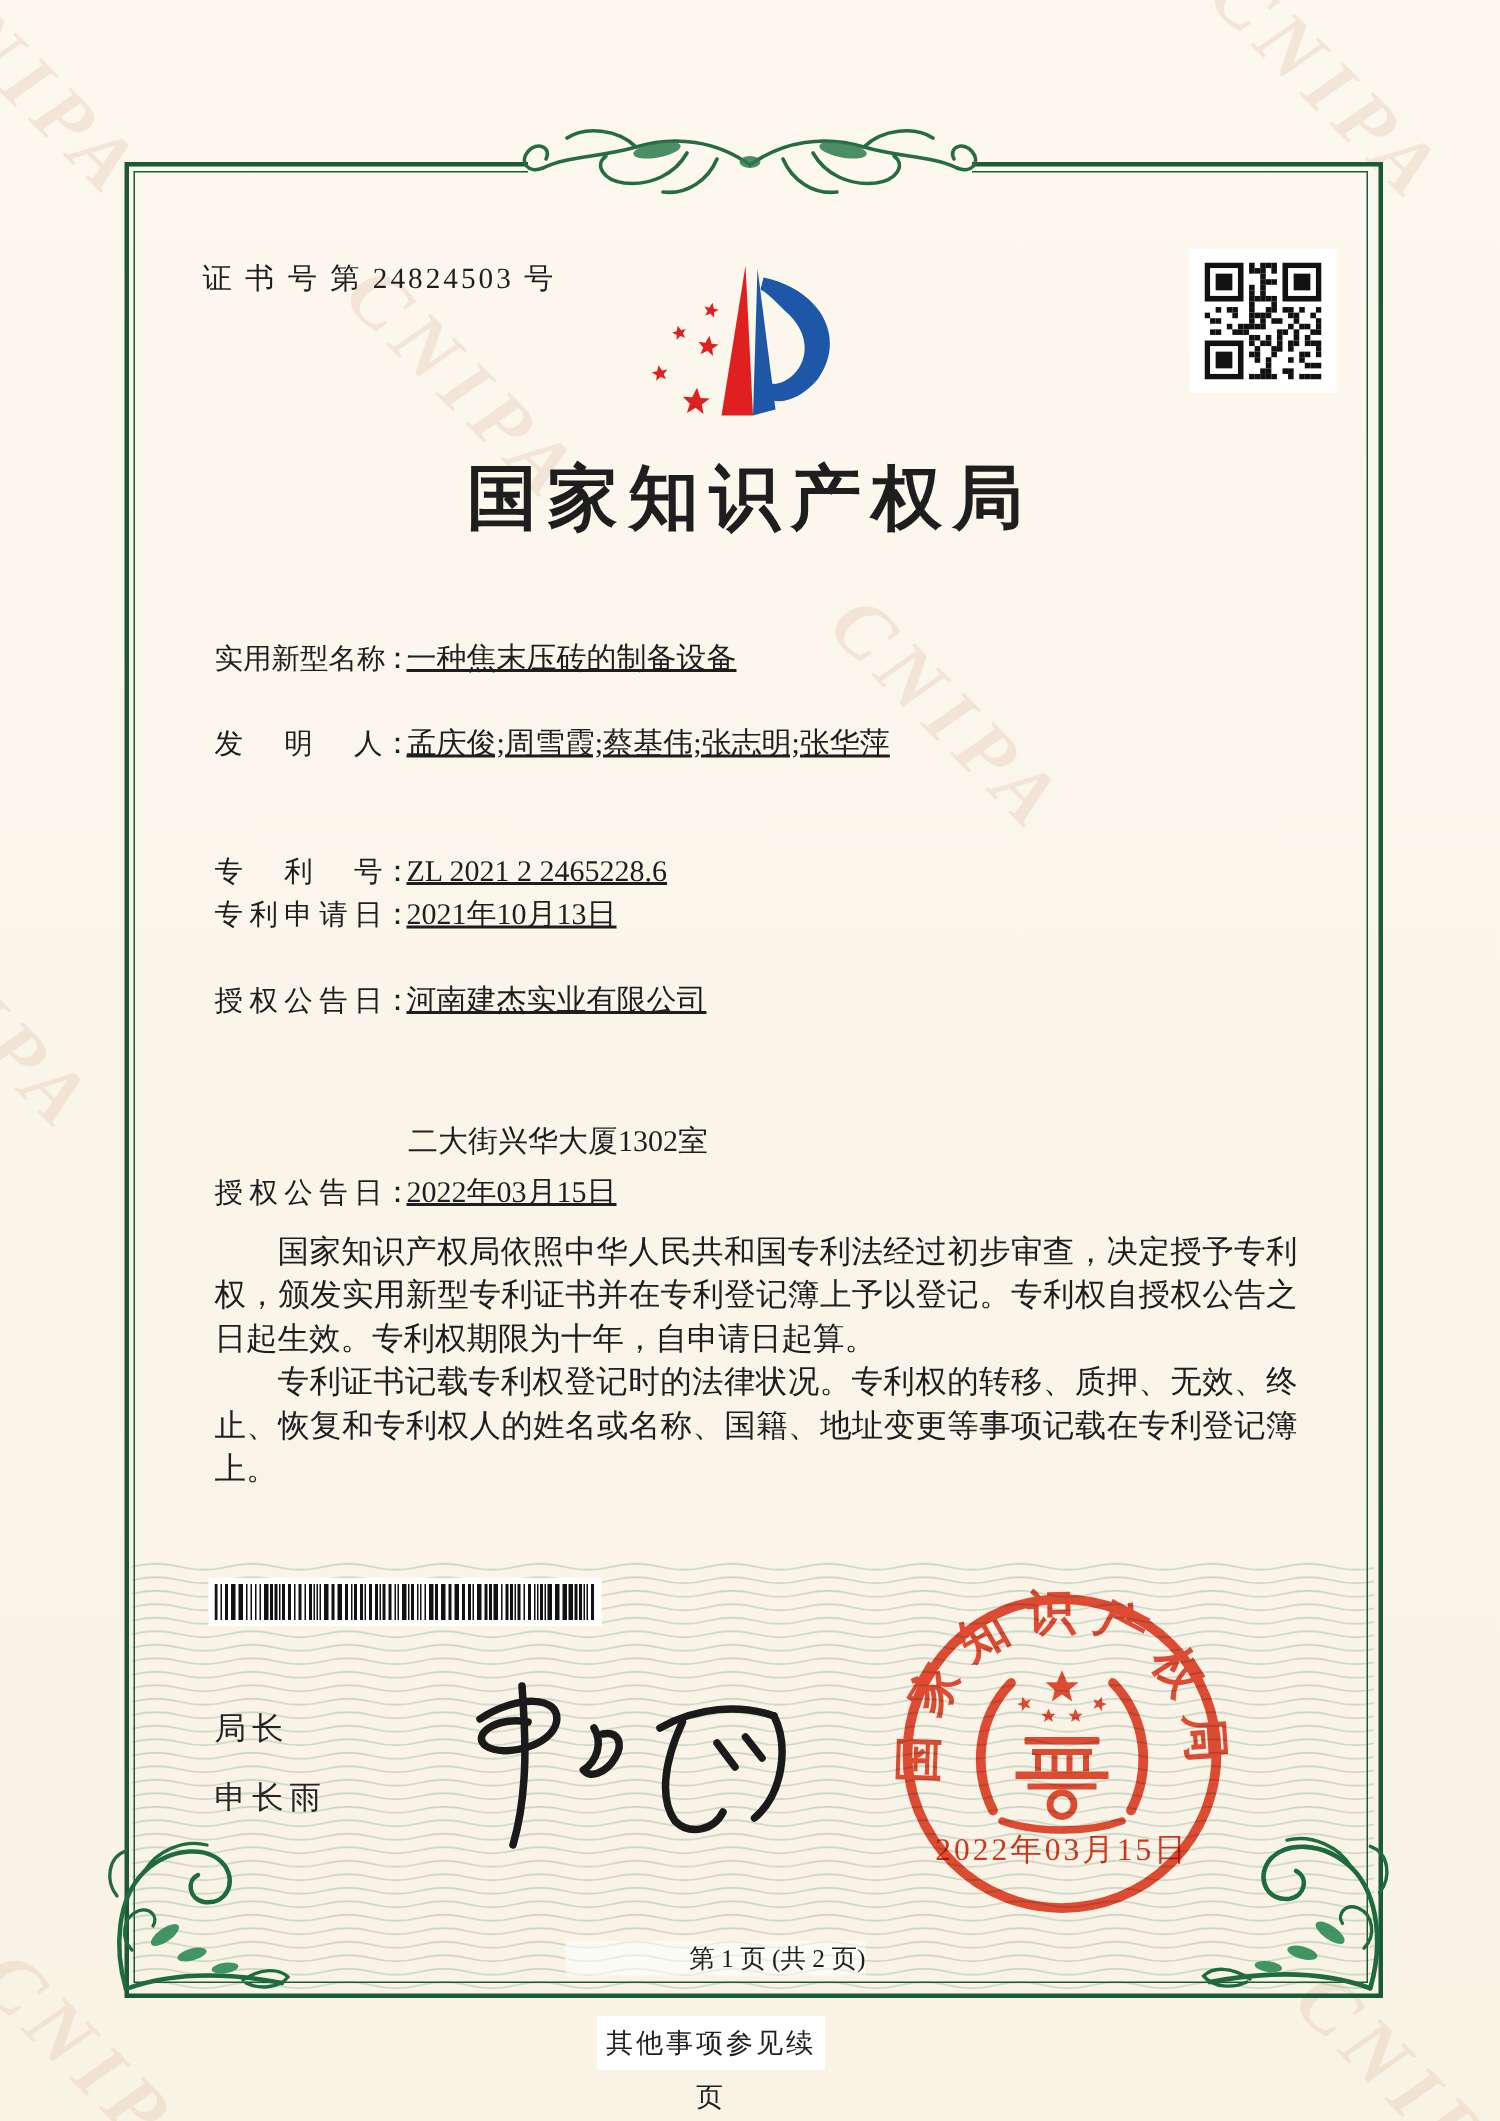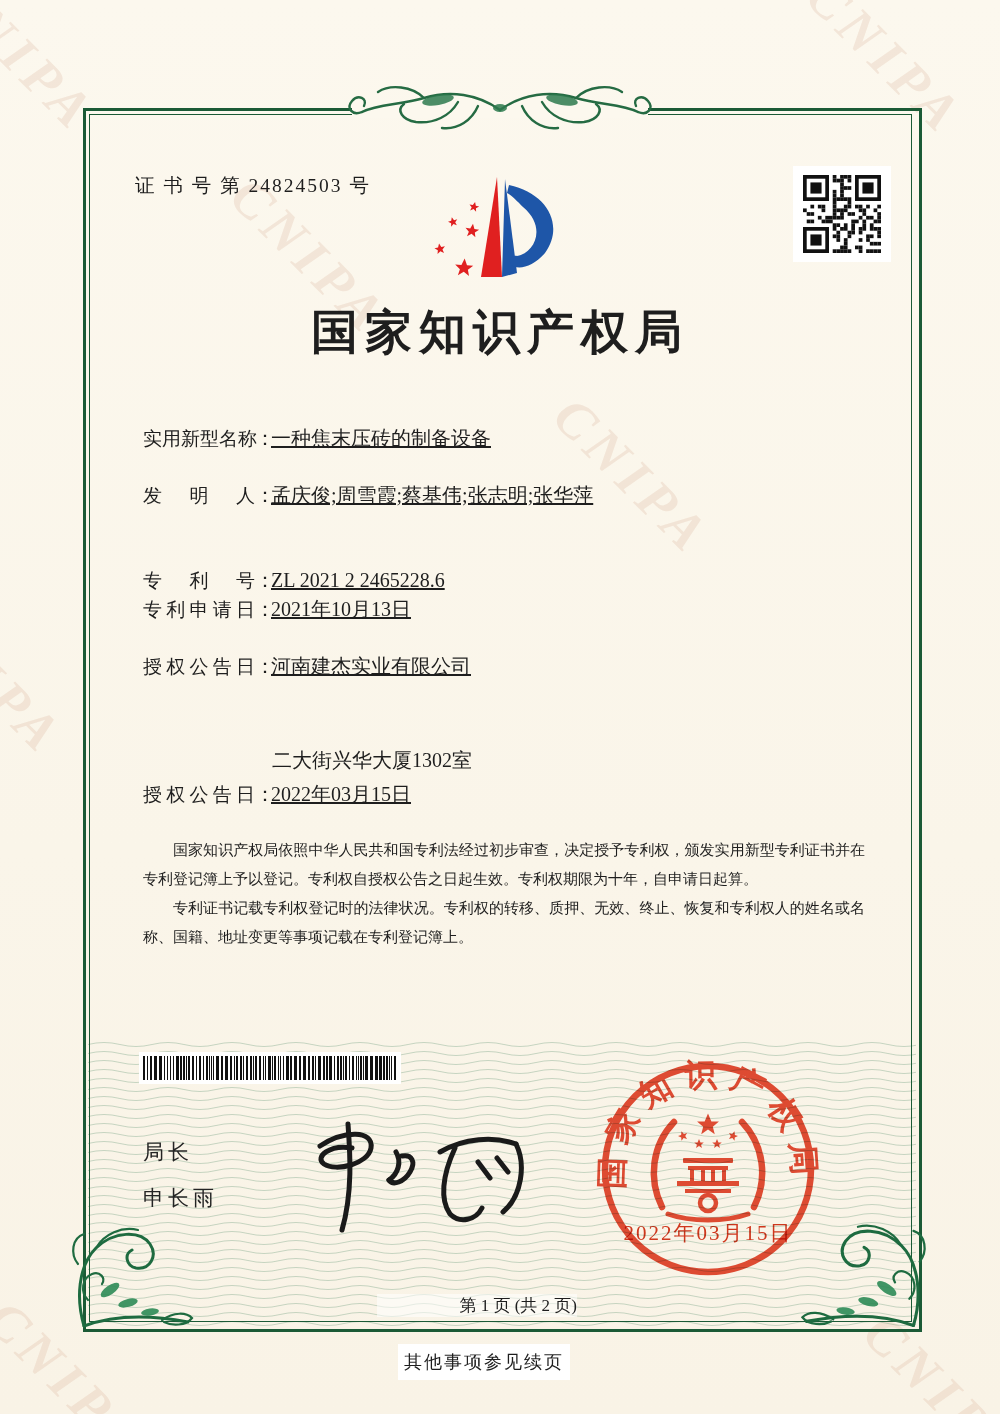--- a/index.html
+++ b/index.html
@@ -25,32 +25,32 @@
   .qr-box{position:absolute;left:793px;top:166px;width:98px;height:96px;background:#fff;z-index:4;}
   .logo{position:absolute;left:423px;top:163px;z-index:4;}
   .field{position:absolute;left:143px;font-size:20px;z-index:4;white-space:nowrap;text-decoration:underline;}
   .fl{display:inline-block;width:112px;text-align:justify;text-align-last:justify;font-size:19px;vertical-align:baseline;}
   .fc{display:inline-block;width:16px;}
   .fv{font-size:20px;}
   .addr2{position:absolute;left:272px;font-size:20px;z-index:4;white-space:nowrap;}
   .grant2{position:absolute;left:515px;font-size:20px;z-index:4;white-space:nowrap;}
   .grant2 .fl{width:96px;}
   .body-text{position:absolute;left:143px;top:820px;width:722px;z-index:4;
-    font-size:15px;line-height:29px;text-align:justify;margin-top:16px;}
+    font-size:21px;line-height:29px;text-align:justify;}
   .body-text p{margin:0;text-indent:2em;}
   .barcode{position:absolute;left:139px;top:1052px;width:262px;height:32px;background:#fff;z-index:5;padding:0;}
   .signer{position:absolute;left:143px;z-index:5;font-family:"Liberation Sans","DejaVu Sans",sans-serif;
     font-size:21px;letter-spacing:4px;color:#242424;}
   .signature{position:absolute;left:292px;top:1116px;z-index:5;}
   .seal{position:absolute;left:592px;top:1053px;width:232px;height:232px;z-index:6;opacity:.9;mix-blend-mode:multiply;}
   .seal-date{position:absolute;left:598px;top:1219px;width:220px;text-align:center;z-index:7;
     color:#d43a20;font-size:21px;letter-spacing:2px;mix-blend-mode:multiply;}
   .page-indicator{position:absolute;left:377px;top:1294px;width:200px;text-align:right;font-size:17px;z-index:5;
     background:rgba(255,255,255,.55);}
-  .cont-note{position:absolute;left:398px;top:1344px;width:172px;height:36px;line-height:36px;text-align:center;
+  .cont-note{position:absolute;left:398px;top:1344px;width:152px;height:36px;line-height:36px;text-align:center;
     background:#fff;font-size:18px;letter-spacing:2px;z-index:4;}
   .flourish{position:absolute;z-index:5;}
   .top-orn{position:absolute;left:338px;top:76px;z-index:4;}
   .top-orn-patch{position:absolute;left:352px;top:100px;width:296px;height:18px;background:#fcf8ee;z-index:4;}
 </style>
 </head>
 <body>
 
 <div class="page">
 

